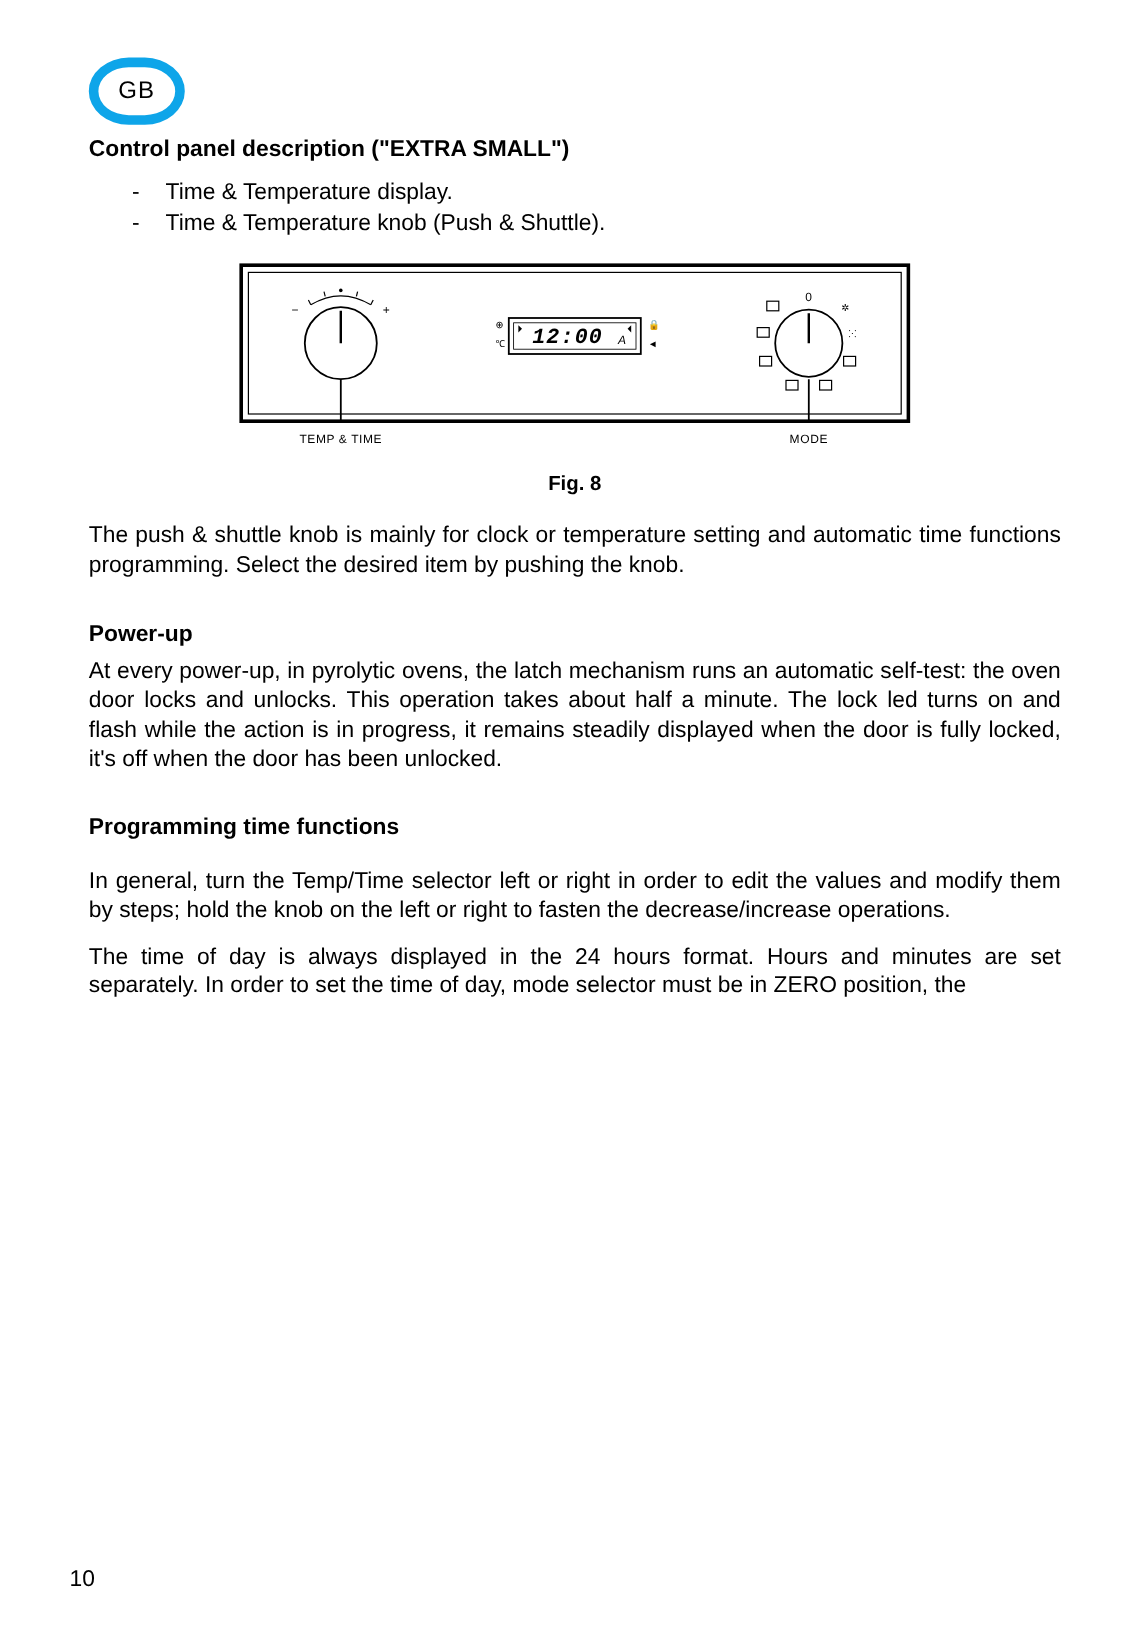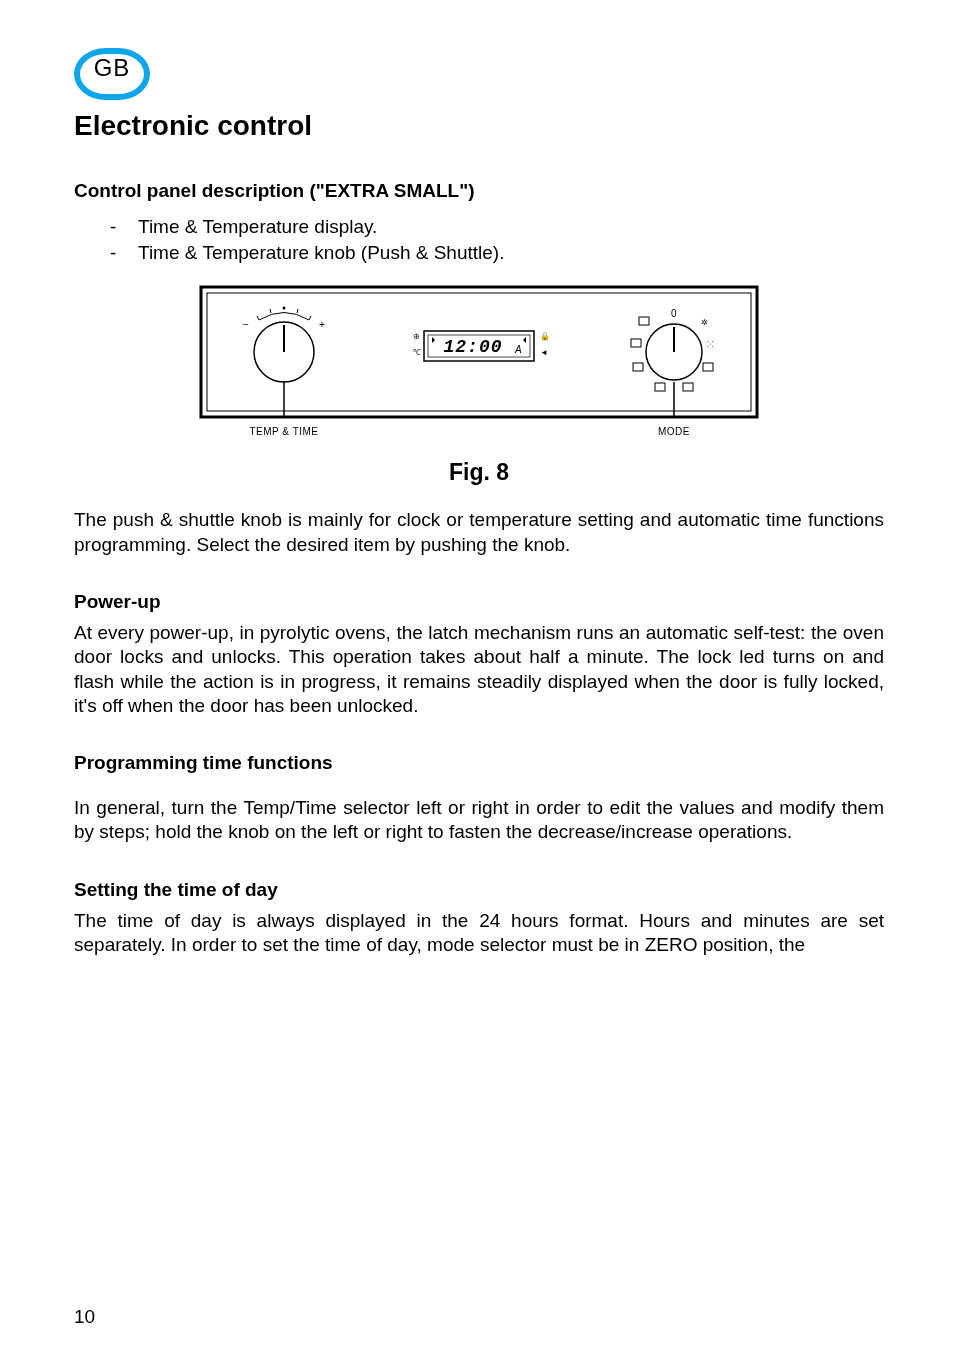--- a/index.html
+++ b/index.html
@@ -11,29 +11,29 @@
   .page {
     width: 954px;
     min-height: 1354px;
     padding: 48px 70px 40px 74px;
     box-sizing: border-box;
     font-family: Arial, Helvetica, sans-serif;
     color: #000;
     position: relative;
   }
   .gb-badge {
-    border: 6px solid #0ea5e9;
+    border: 8px solid #0ea5e9;
     border-radius: 50% / 60%;
     width: 64px;
     height: 40px;
     display: flex;
-    align-items: flex-start;
+    align-items: center;
     justify-content: center;
     font-weight: 400;
-    font-size: 24px;
+    font-size: 20px;
     letter-spacing: 1px;
     margin-bottom: 10px;
   }
   h1.page-title {
     font-size: 28px;
     font-weight: 700;
     margin: 0 0 38px 0;
   }
   h3.section-heading {
     font-size: 19px;
@@ -67,31 +67,31 @@
     content: "-";
     position: absolute;
     left: 0;
   }
   .figure-wrap {
     width: 560px;
     margin: 6px auto 2px auto;
   }
   .figure-caption {
     text-align: center;
-    font-size: 23px;
+    font-size: 17px;
     font-weight: 700;
     margin: 4px 0 22px 0;
   }
   .underline {
     text-decoration: underline;
   }
   .page-number {
     position: absolute;
     bottom: 26px;
-    left: 74px;
+    left: 58px;
     font-size: 19px;
   }
 
   
   .panel-svg {
     display: block;
     width: 100%;
   }
   .knob-label {
     font-family: "Arial Narrow", Arial, sans-serif;
@@ -110,21 +110,20 @@
 </style>
 </head>
 <body>
 
 <div class="page">
 
   <div class="gb-badge">
     <span>GB</span>
   </div>
 
-  <h1 class="page-title">Electronic control</h1>
 
   <h3 class="section-heading">Control panel description ("EXTRA SMALL")</h3>
 
   <ul class="bullet-list">
     <li>Time &amp; Temperature display.</li>
     <li>Time &amp; Temperature knob (Push &amp; Shuttle).</li>
   </ul>
 
   <div class="figure-wrap">
     <svg class="panel-svg" viewBox="0 0 560 170">
@@ -186,17 +185,16 @@
   <div class="figure-caption">Fig. 8</div>
 
   <p class="body-text after-list">The push &amp; shuttle knob is mainly for clock or temperature setting and automatic time functions programming. Select the desired item by pushing the knob.</p>
 
   <h3 class="section-heading" style="margin-top:34px">Power-up</h3>
   <p class="body-text">At every power-up, in pyrolytic ovens, the latch mechanism runs an automatic self-test: the oven door locks and unlocks. This operation  takes about half a minute. The lock led turns on and flash while the action is in progress, it remains steadily displayed when the door is fully locked, it's off when the door has been unlocked.</p>
 
   <h3 class="section-heading" style="margin-top:34px">Programming time functions</h3>
   <p class="body-text gap-before">In general, turn the Temp/Time selector left or right in order to edit the values and modify them by steps; hold the knob on the left or right to fasten the decrease/increase operations.</p>
 
-  <h3 class="section-heading" style="margin-top:34px">Setting the time of day</h3>
   <p class="body-text">The time of day is always displayed in the 24 hours format. Hours and minutes are set separately. In order to set the time of day, mode selector must be in ZERO position, the</p>
 
   <div class="page-number">10</div>
 </div>
 
 </body></html>

